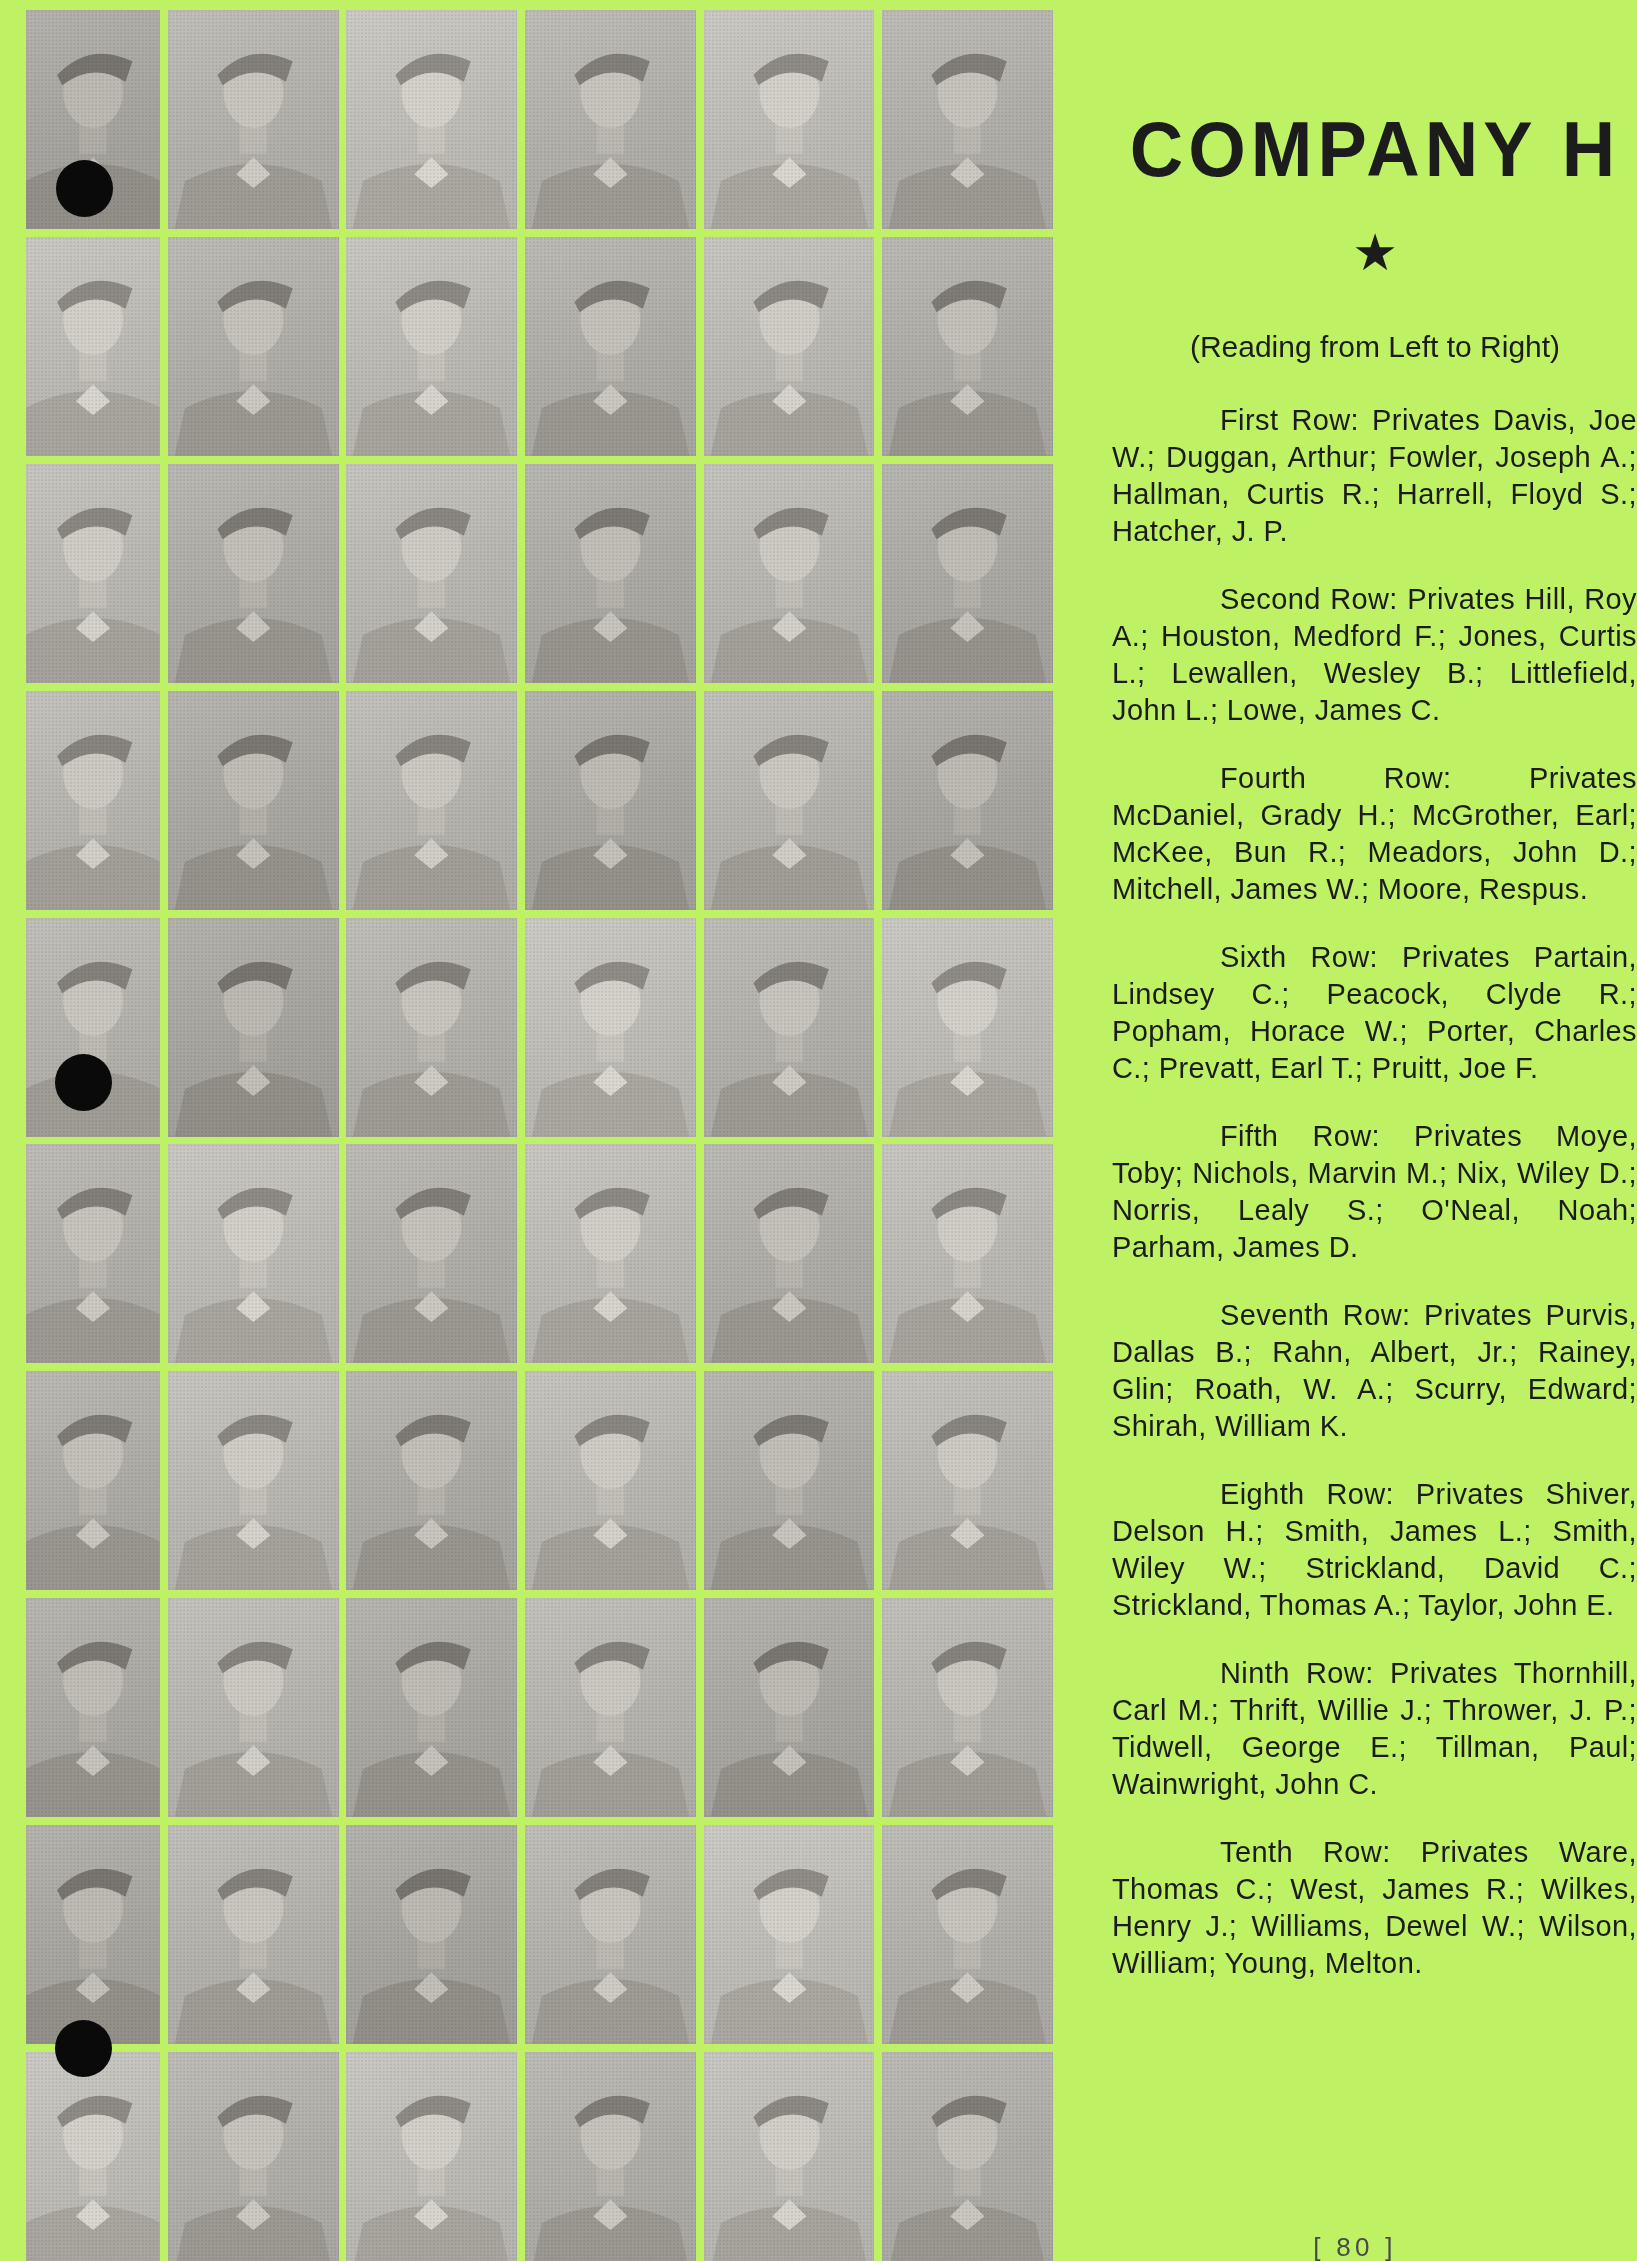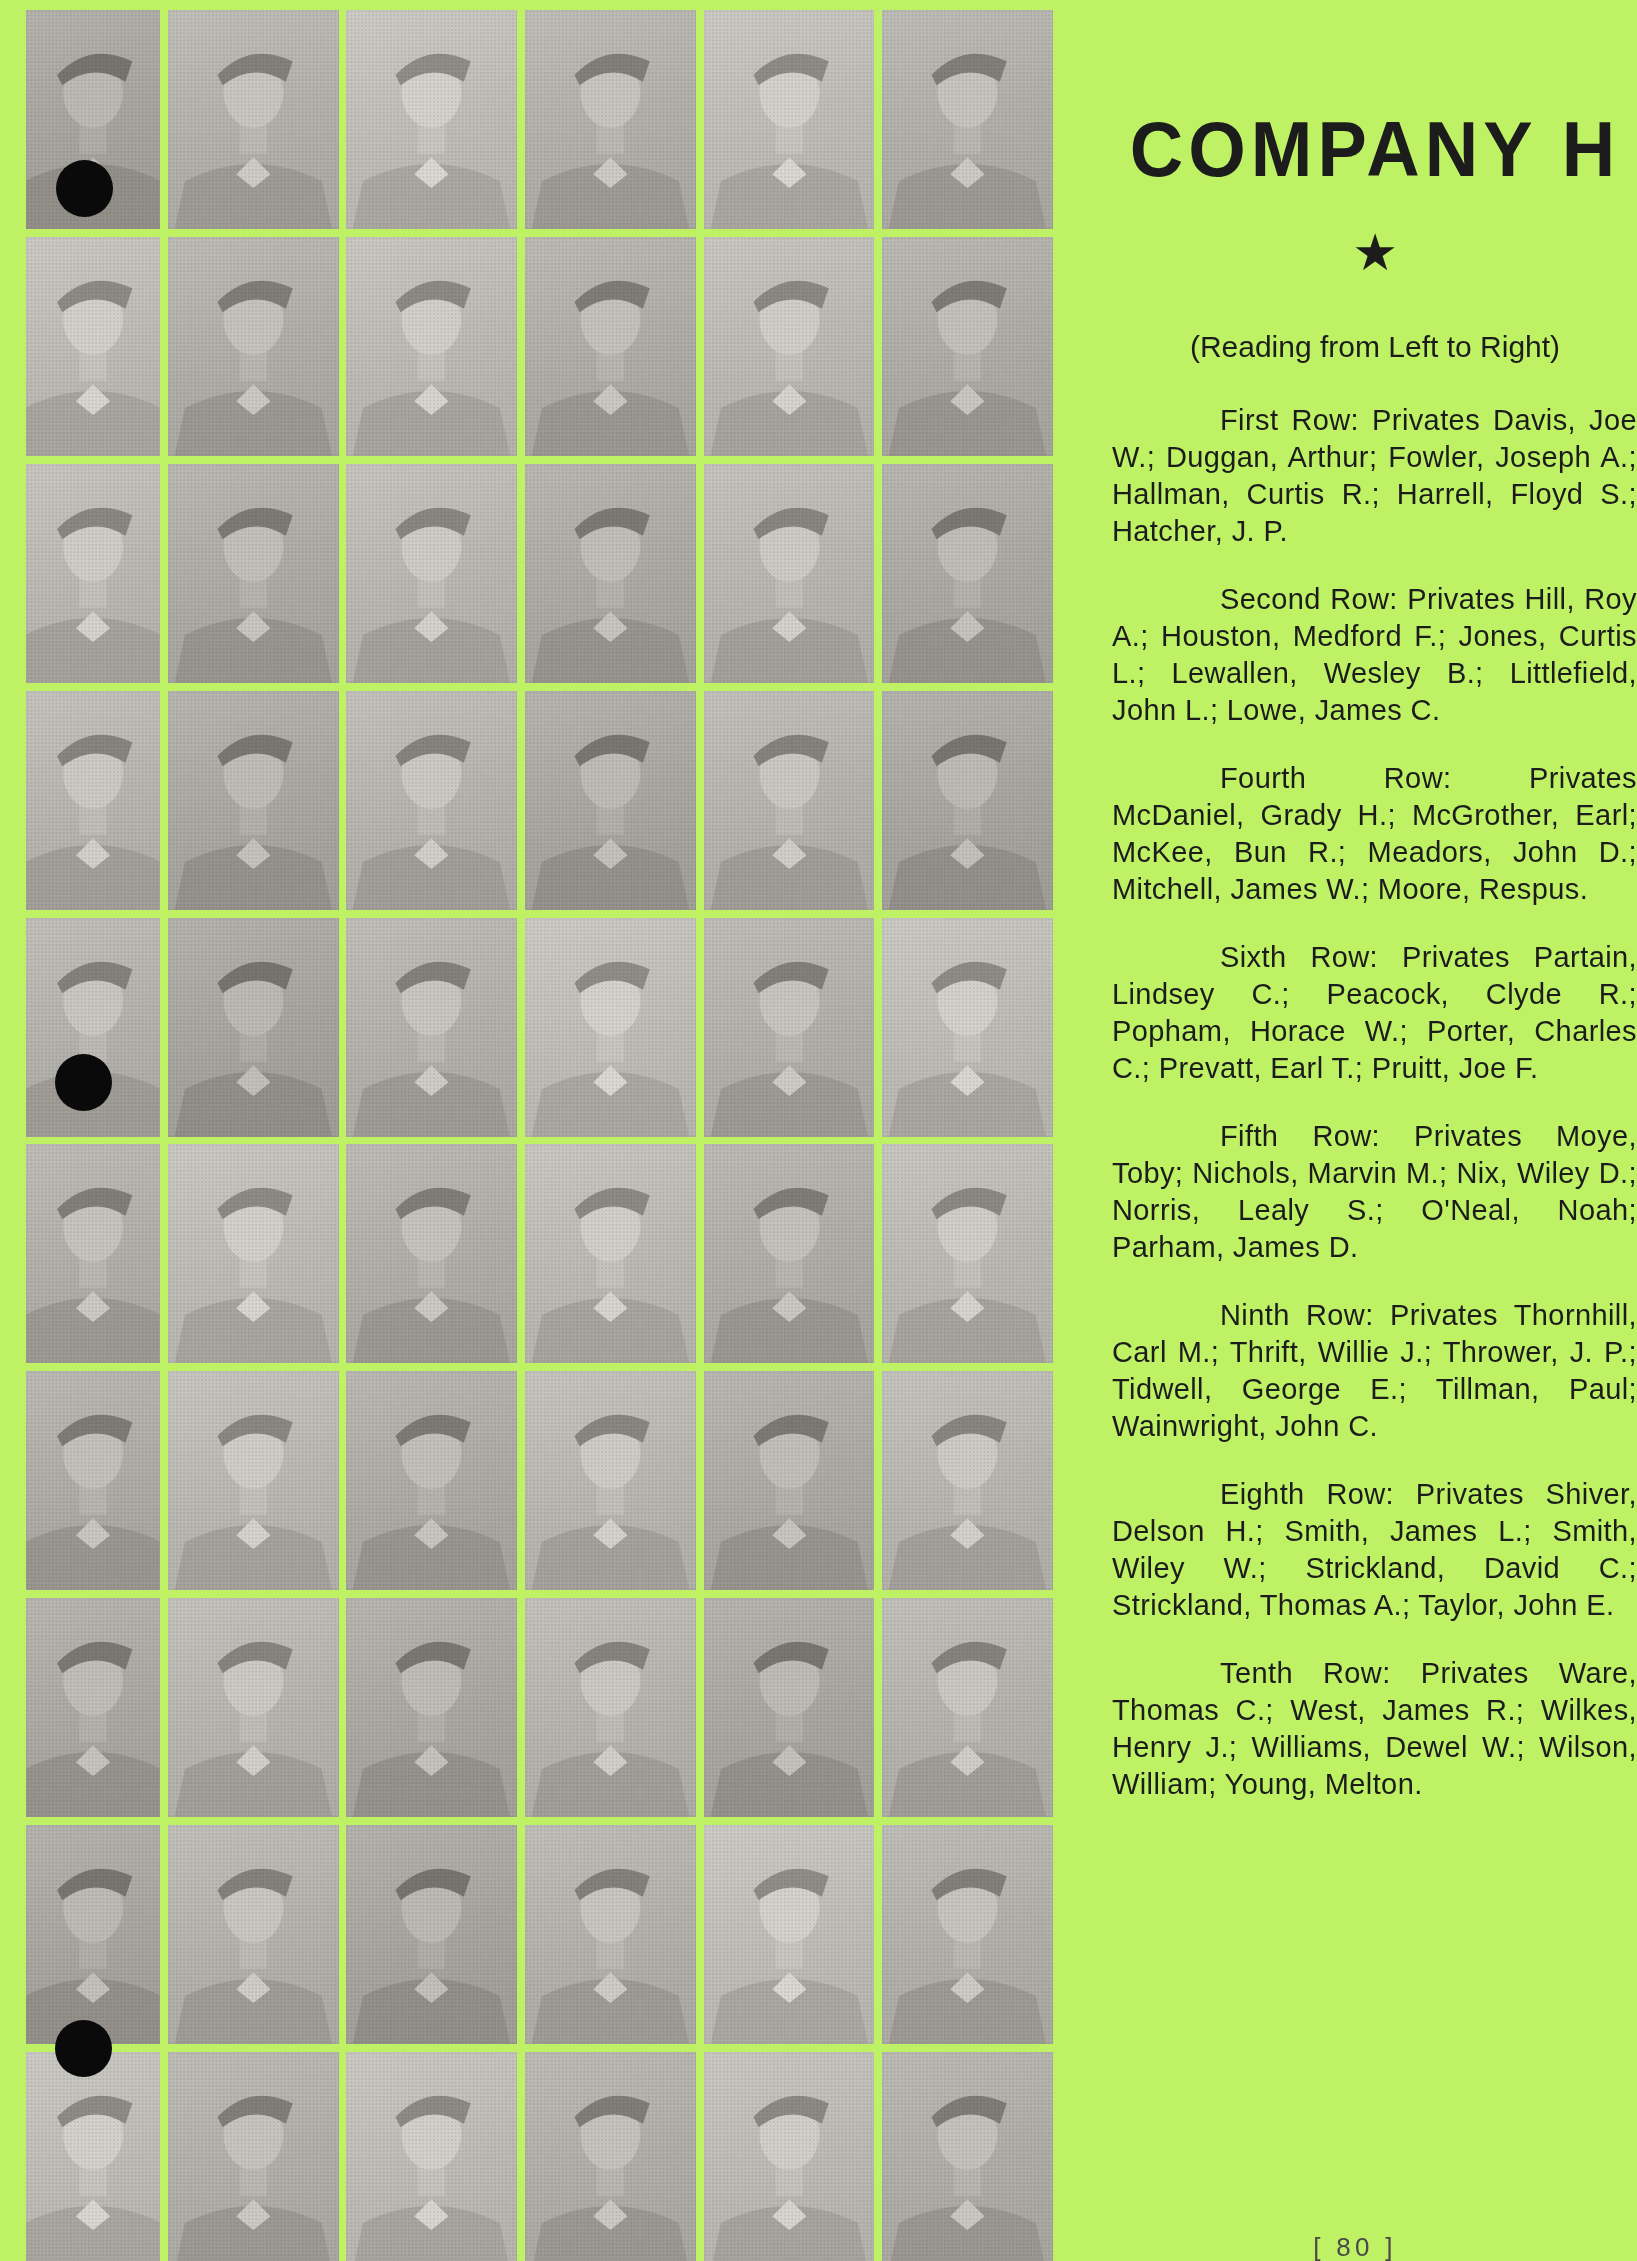--- a/index.html
+++ b/index.html
@@ -651,22 +651,23 @@
     <h1 class="title">COMPANY H</h1>
     <div class="star">★</div>
     <div class="subtitle">(Reading from Left to Right)</div>
 
     <div class="roster">
       <p class="entry"><b class="lead">First Row:</b> <span>Privates Davis, Joe W.; Duggan, Arthur; Fowler, Joseph A.; Hallman, Curtis R.; Harrell, Floyd S.; Hatcher, J. P.</span></p>
       <p class="entry"><b class="lead">Second Row:</b> <span>Privates Hill, Roy A.; Houston, Medford F.; Jones, Curtis L.; Lewallen, Wesley B.; Littlefield, John L.; Lowe, James C.</span></p>
       <p class="entry"><b class="lead">Fourth Row:</b> <span>Privates McDaniel, Grady H.; McGrother, Earl; McKee, Bun R.; Meadors, John D.; Mitchell, James W.; Moore, Respus.</span></p>
       <p class="entry"><b class="lead">Sixth Row:</b> <span>Privates Partain, Lindsey C.; Peacock, Clyde R.; Popham, Horace W.; Porter, Charles C.; Prevatt, Earl T.; Pruitt, Joe F.</span></p>
       <p class="entry"><b class="lead">Fifth Row:</b> <span>Privates Moye, Toby; Nichols, Marvin M.; Nix, Wiley D.; Norris, Lealy S.; O'Neal, Noah; Parham, James D.</span></p>
+      <p class="entry"><b class="lead">Seventh Row:</b> <span>Privates Purvis, Dallas B.; Rahn, Albert, Jr.; Rainey, Glin; Roath, W. A.; Scurry, Edward; Shirah, William K.</span></p>
+      <p class="entry"><b class="lead">Eighth Row:</b> <span>Privates Shiver, Delson H.; Smith, James L.; Smith, Wiley W.; Strickland, David C.; Strickland, Thomas A.; Taylor, John E.</span></p>
       <p class="entry"><b class="lead">Ninth Row:</b> <span>Privates Thornhill, Carl M.; Thrift, Willie J.; Thrower, J. P.; Tidwell, George E.; Tillman, Paul; Wainwright, John C.</span></p>
-      <p class="entry"><b class="lead">Eighth Row:</b> <span>Privates Shiver, Delson H.; Smith, James L.; Smith, Wiley W.; Strickland, David C.; Strickland, Thomas A.; Taylor, John E.</span></p>
       <p class="entry"><b class="lead">Tenth Row:</b> <span>Privates Ware, Thomas C.; West, James R.; Wilkes, Henry J.; Williams, Dewel W.; Wilson, William; Young, Melton.</span></p>
     </div>
 
     <div class="pageno">[ 80 ]</div>
   </aside>
 
 </div>
 
 
 </body></html>

